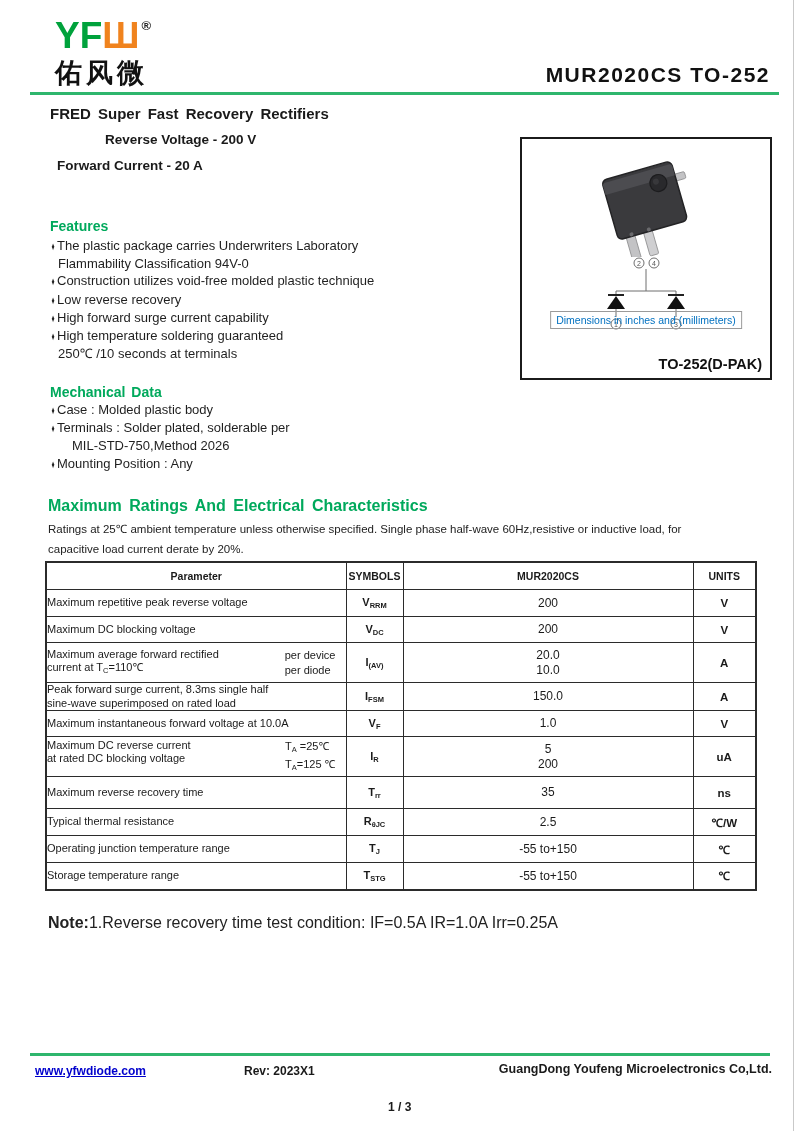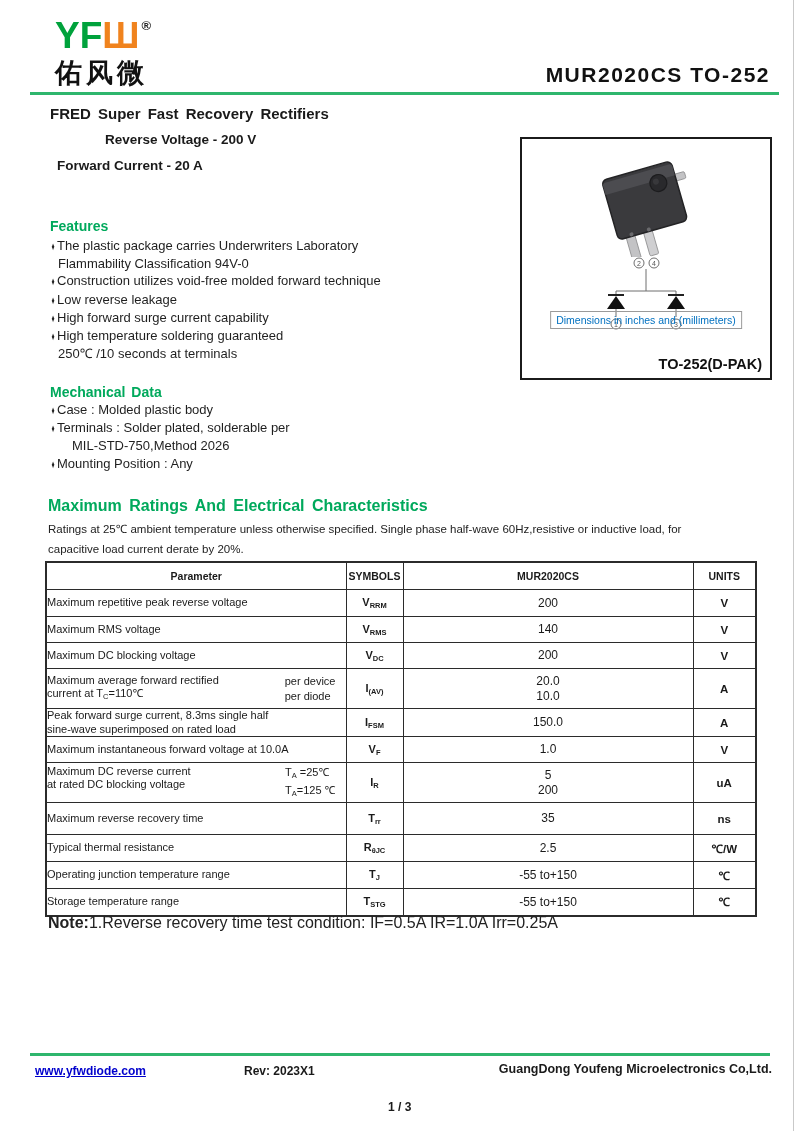--- a/index.html
+++ b/index.html
@@ -90,22 +90,22 @@
   <div class="hr-green hr-top"></div>
 
   <div class="prod-family">FRED Super Fast Recovery Rectifiers</div>
   <div class="prod-line1">Reverse Voltage - 200 V</div>
   <div class="prod-line2">Forward Current - 20 A</div>
 
   <div class="sec-head features-head">Features</div>
   <div class="feat-list features-list" id="features-list">
       <div class=""><span class="blt">♦</span><span>The plastic package carries Underwriters Laboratory</span></div>
       <div class="ind1"><span>Flammability Classification 94V-0</span></div>
-      <div class=""><span class="blt">♦</span><span>Construction utilizes void-free molded forward technique</span></div>
-      <div class=""><span class="blt">♦</span><span>Low reverse leakage</span></div>
+      <div class=""><span class="blt">♦</span><span>Construction utilizes void-free molded plastic technique</span></div>
+      <div class=""><span class="blt">♦</span><span>Low reverse recovery</span></div>
       <div class=""><span class="blt">♦</span><span>High forward surge current capability</span></div>
       <div class=""><span class="blt">♦</span><span>High temperature soldering guaranteed</span></div>
       <div class="ind1"><span>250℃ /10 seconds at terminals</span></div>
     </div>
 
   <div class="sec-head mech-head">Mechanical Data</div>
   <div class="feat-list mech-list" id="mech-list">
       <div class=""><span class="blt">♦</span><span>Case : Molded plastic body</span></div>
       <div class=""><span class="blt">♦</span><span>Terminals : Solder plated, solderable per</span></div>
       <div class="ind2"><span>MIL-STD-750,Method 2026</span></div>
@@ -184,32 +184,20 @@
           </td>
           <td class="c-sym">V<sub>RRM</sub></td>
           <td class="c-val">
             <div>200</div>
           </td>
           <td class="c-unit">V</td>
         </tr>
         <tr style="height: 26px;">
           <td class="c-param">
             <div>
-              <div>Maximum RMS voltage</div>
-            </div>
-          </td>
-          <td class="c-sym">V<sub>RMS</sub></td>
-          <td class="c-val">
-            <div>140</div>
-          </td>
-          <td class="c-unit">V</td>
-        </tr>
-        <tr style="height: 26px;">
-          <td class="c-param">
-            <div>
               <div>Maximum DC blocking voltage</div>
             </div>
           </td>
           <td class="c-sym">V<sub>DC</sub></td>
           <td class="c-val">
             <div>200</div>
           </td>
           <td class="c-unit">V</td>
         </tr>
         <tr style="height: 40px;">

